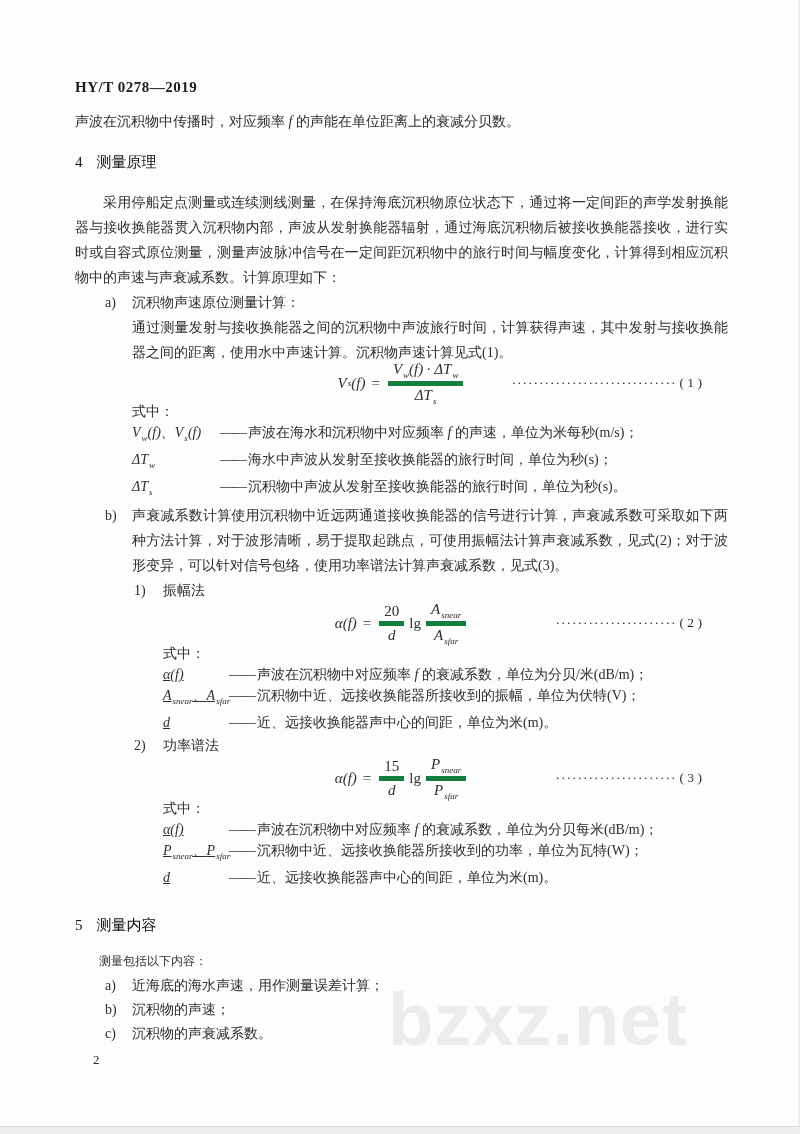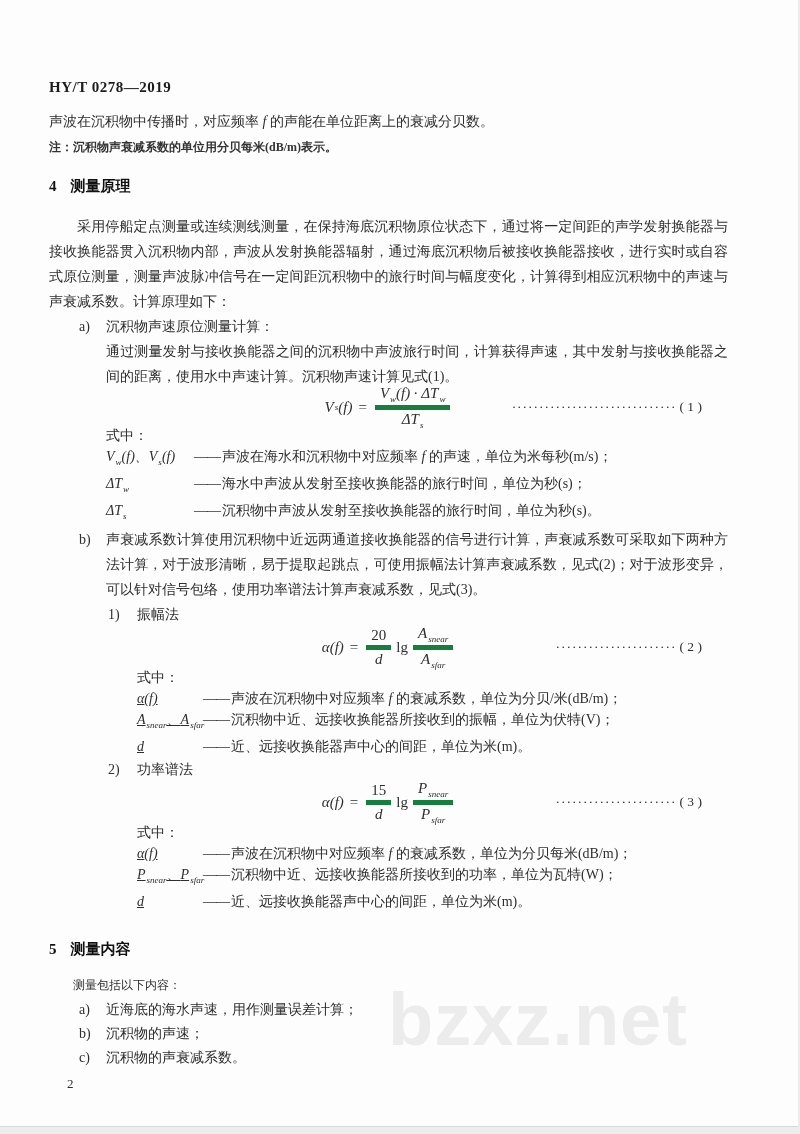--- a/index.html
+++ b/index.html
@@ -3,28 +3,28 @@
 <meta charset="utf-8">
 <style>
   html,body { margin:0; padding:0; background:#ffffff; }
   .page {
     position:relative; width:800px; height:1134px; margin:0 auto;
     background:#fdfdfd; overflow:hidden; box-sizing:border-box;
     font-family:"Liberation Serif","DejaVu Serif",serif;
     color:#2e2e2e;
     border-right:2px solid #ececec;
   }
-  .content { position:relative; z-index:2; padding:78px 70px 0 49px; }
+  .content { position:relative; z-index:2; padding:78px 70px 0 75px; }
 
   .doc-header { font-size:15px; font-weight:bold; color:#1c1c1c; line-height:18px; letter-spacing:0.5px; }
 
   .def-line { margin-top:16px; font-size:14px; line-height:19px; }
   .note-line { margin-top:8px; font-size:12px; line-height:16px; font-weight:bold; color:#333; }
 
-  .sec-heading { margin-top:22px; font-size:15px; font-weight:bold; color:#111; line-height:19px; }
+  .sec-heading { margin-top:22px; font-size:15px; font-weight:normal; color:#111; line-height:19px; }
   .sec-heading .sec-num { margin-right:14px; }
 
   .body-par {
     margin-top:18px; font-size:14px; line-height:25px;
     text-align:justify; text-indent:2em;
   }
 
   .li { display:flex; margin:0; font-size:14px; line-height:25px; }
   .li-label { width:27px; flex:0 0 27px; margin-left:30px; }
   .li-content { flex:1; text-align:justify; }
@@ -85,21 +85,20 @@
 <div class="page">
 
   <div class="watermark">bzxz.net</div>
 
   <div class="content">
 
     <div class="doc-header">HY/T 0278—2019</div>
 
     <div class="def-line"><span>声波在沉积物中传播时，对应频率 </span><span class="var">f</span><span> 的声能在单位距离上的衰减分贝数。</span></div>
 
-    <div class="note-line">注：沉积物声衰减系数的单位用分贝每米(dB/m)表示。</div>
 
     <div class="sec-heading"><span class="sec-num">4</span><span>测量原理</span></div>
 
     <div class="body-par">采用停船定点测量或连续测线测量，在保持海底沉积物原位状态下，通过将一定间距的声学发射换能器与接收换能器贯入沉积物内部，声波从发射换能器辐射，通过海底沉积物后被接收换能器接收，进行实时或自容式原位测量，测量声波脉冲信号在一定间距沉积物中的旅行时间与幅度变化，计算得到相应沉积物中的声速与声衰减系数。计算原理如下：</div>
 
     <div class="li">
       <span class="li-label">a)</span>
       <div class="li-content">
         <div class="li-title">沉积物声速原位测量计算：</div>
         <div class="li-body">通过测量发射与接收换能器之间的沉积物中声波旅行时间，计算获得声速，其中发射与接收换能器之间的距离，使用水中声速计算。沉积物声速计算见式(1)。</div>

